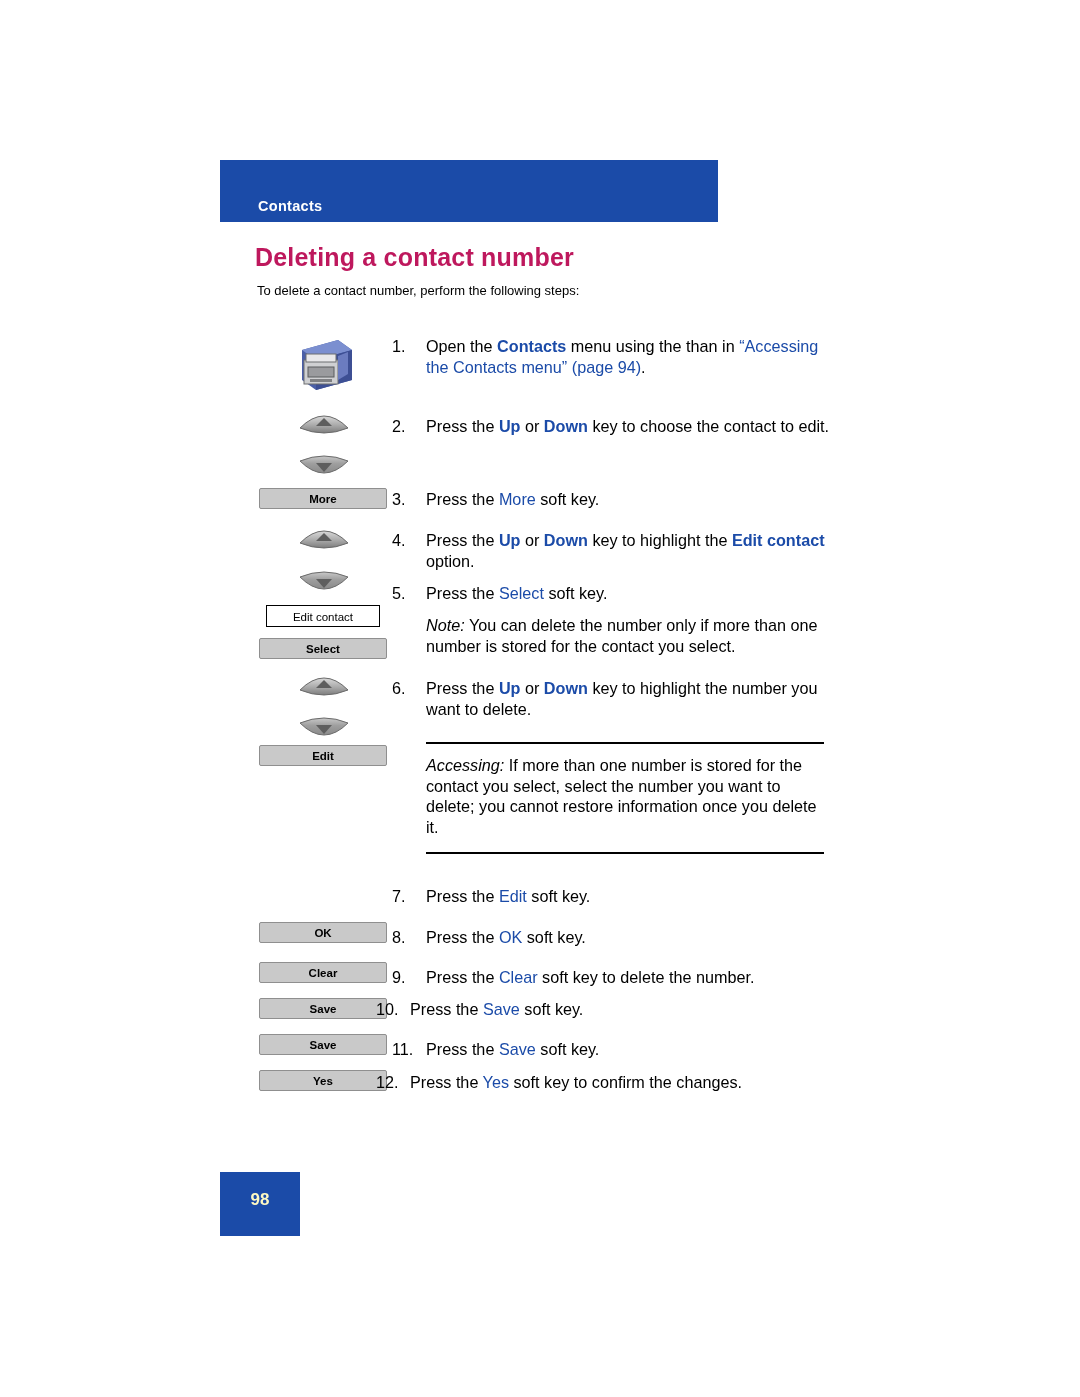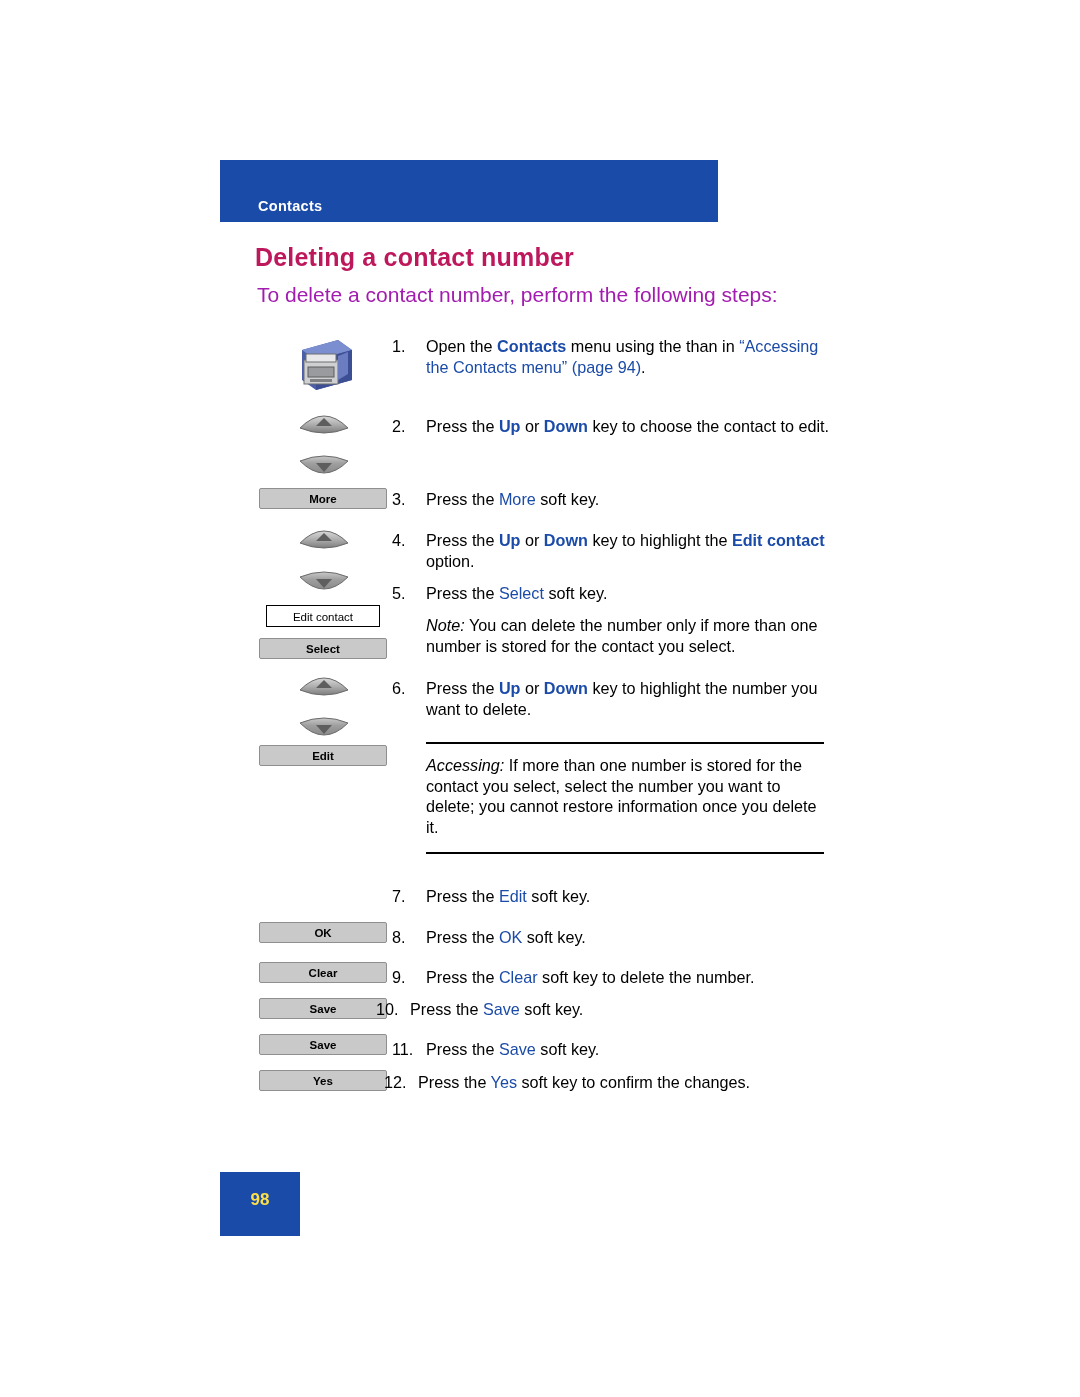--- a/index.html
+++ b/index.html
@@ -44,22 +44,22 @@
     font-weight: bold;
     color: #be185d;
     letter-spacing: 0.2px;
   }
 
   
   .intro {
     position: absolute;
     left: 257px;
     top: 283px;
-    font-size: 21px;
-    color: #a21caf;
+    font-size: 13px;
+    color: #000000;
   }
   .step {
     position: absolute;
     font-size: 16.2px;
     line-height: 20.5px;
   }
   .step .num {
     position: absolute;
     left: 0;
     width: 34px;
@@ -126,21 +126,21 @@
     top: 1172px;
     width: 80px;
     height: 64px;
     background: #1b4ba8;
   }
   .footer-box .pg {
     position: absolute;
     left: 0; right: 0;
     top: 18px;
     text-align: center;
-    color: #fde047;
+    color: #fef9c3;
     font-size: 17px;
     font-weight: bold;
   }
 </style>
 </head>
 <body>
 
 <div class="header-bar">
   <span class="header-label">Contacts</span>
 </div>
@@ -292,20 +292,20 @@
 <div class="step" style="left:376px; top:999px; width:440px;">
   <span class="num">10.</span>
   <span class="body"><span>Press the </span><span class="plainblue">Save</span><span> soft key.</span></span>
 </div>
 
 <div class="step" style="left:392px; top:1039px; width:440px;">
   <span class="num">11.</span>
   <span class="body"><span>Press the </span><span class="plainblue">Save</span><span> soft key.</span></span>
 </div>
 
-<div class="step" style="left:384px; top:1072px; width:440px;">
+<div class="step" style="left:376px; top:1072px; width:440px;">
   <span class="num">12.</span>
   <span class="body"><span>Press the </span><span class="plainblue">Yes</span><span> soft key to confirm the changes.</span></span>
 </div>
 
 <div class="footer-box">
   <span class="pg">98</span>
 </div>
 
 </body></html>

